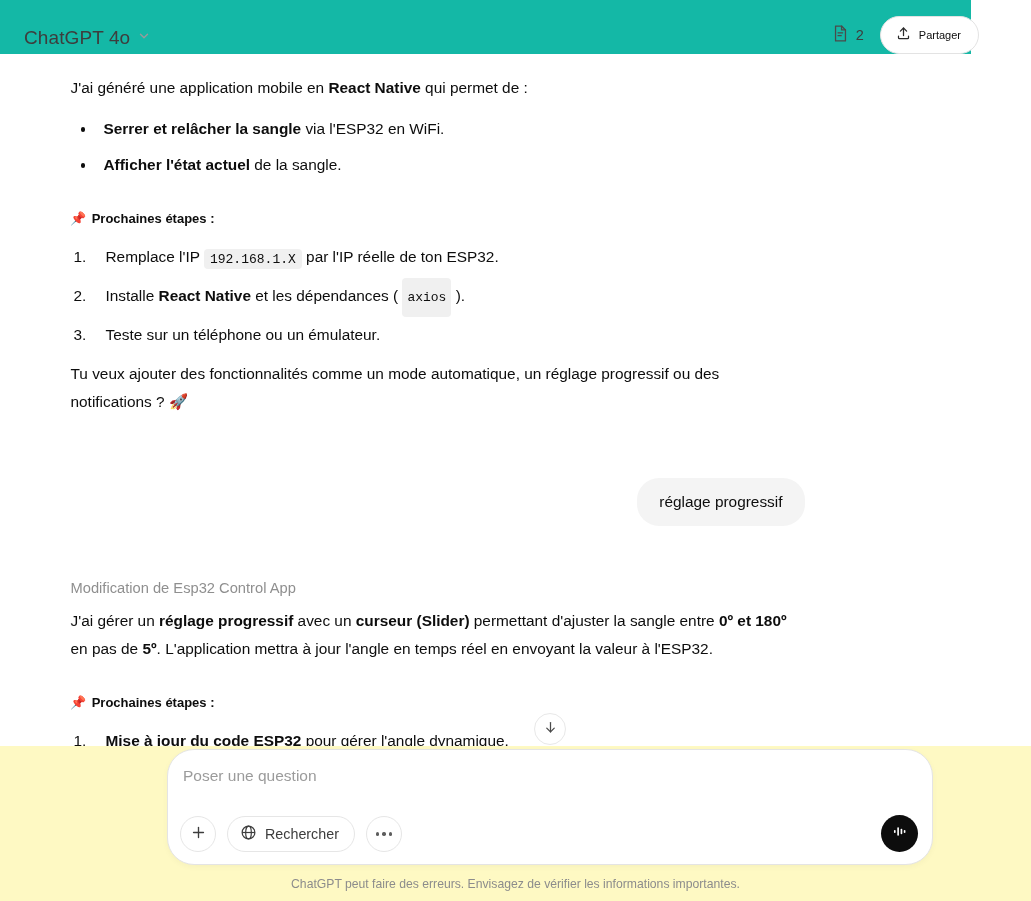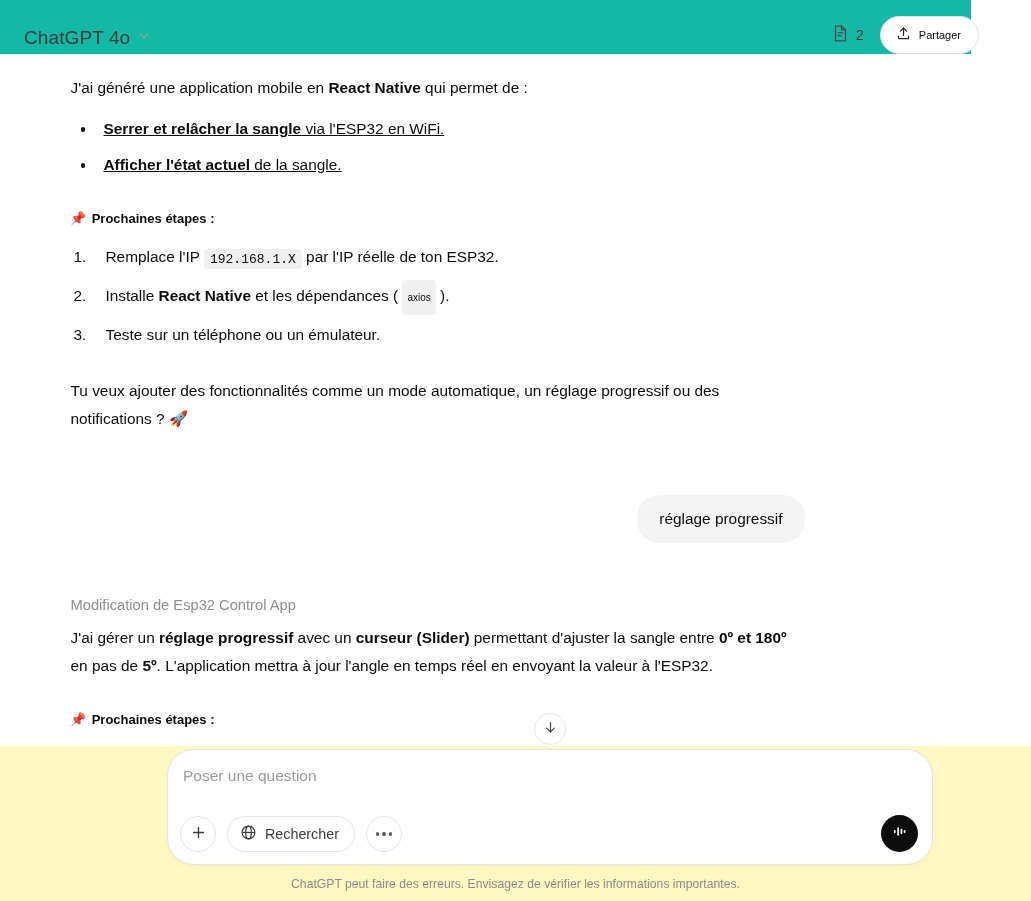--- a/index.html
+++ b/index.html
@@ -59,21 +59,21 @@
   }
   .msg-block { width: 736px; margin: 0 auto; padding-left: 2px; }
 
   .para {
     font-size: 15.4px; line-height: 28px;
     color: #0d0d0d; margin: 0;
   }
   .para.intro { padding-top: 20px; }
   b, .b { font-weight: 700; }
 
-  ul.bullets { list-style: none; margin: 13px 0 16px 0; padding: 0; text-decoration: underline; }
+  ul.bullets { list-style: none; margin: 13px 0 16px 0; padding: 0; }
   ul.bullets li {
     position: relative;
     font-size: 15.4px; line-height: 28px;
     padding-left: 33px; margin-bottom: 8px;
   }
   ul.bullets li::before {
     content: ""; position: absolute;
     left: 10px; top: 12px;
     width: 4.5px; height: 4.5px;
     border-radius: 50%; background: #0d0d0d;
@@ -100,29 +100,29 @@
   code.inline {
     font-family: "Liberation Mono", monospace;
     font-size: 13px;
     background: #f0f0f0;
     border-radius: 4px;
     padding: 2.5px 6px;
     color: #0d0d0d;
     white-space: nowrap;
   }
   code.bare {
-    font-family: Liberation Sans, sans-serif;
-    font-size: 10px;
+    font-family: Liberation Mono, monospace;
+    font-size: 13px;
     background: #f0f0f0;
     border-radius: 4px;
     padding: 12px 5px;
     color: #0d0d0d;
   }
 
-  .tail-para { margin-top: 28px; width: 700px; }
+  .tail-para { margin-top: 11px; width: 700px; }
 
   
   .user-row { display: flex; justify-content: flex-end; margin-top: 62px; }
   .user-bubble {
     background: #f4f4f4;
     border-radius: 22px;
     padding: 11px 22px;
     font-size: 15.4px; line-height: 26px;
     color: #0d0d0d; max-width: 560px;
   }

